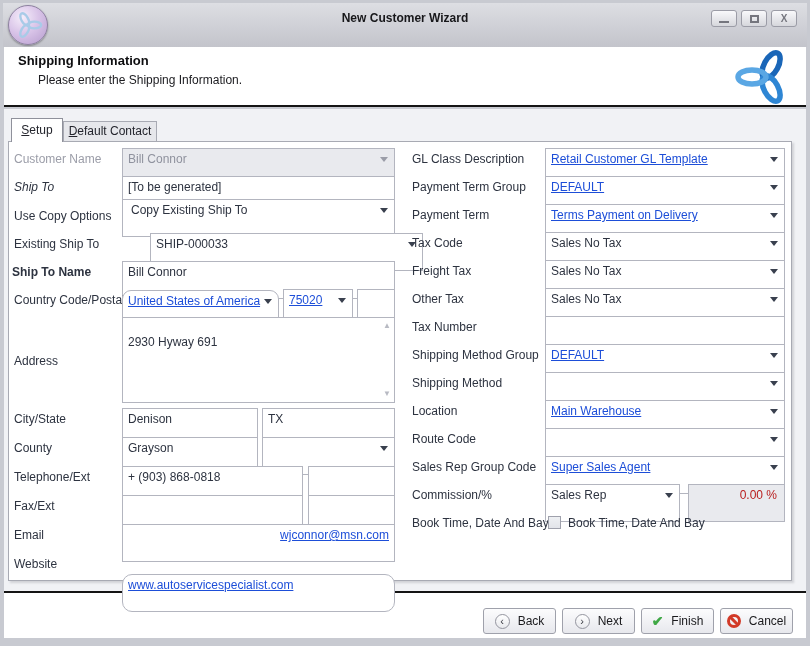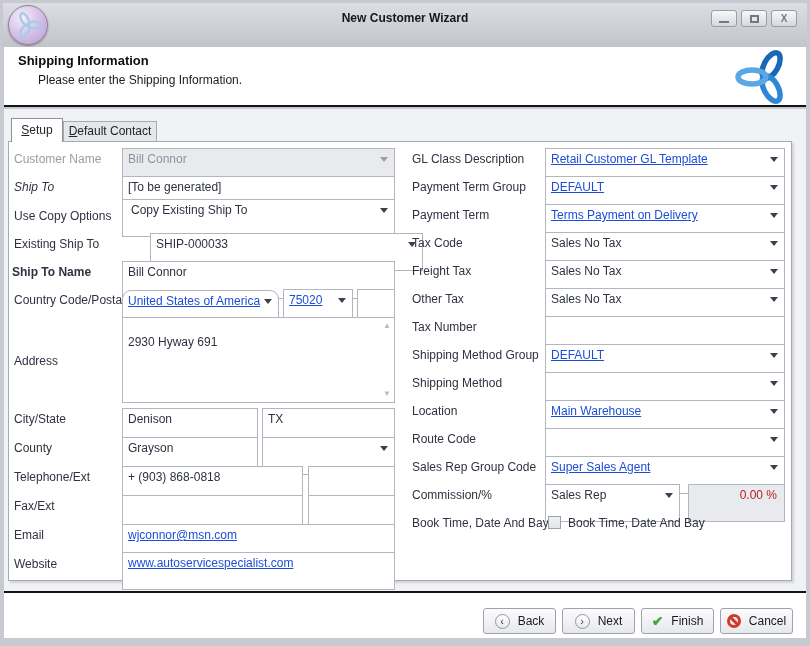--- a/index.html
+++ b/index.html
@@ -188,26 +188,26 @@
 
   <div class="lbl" style="left:14px;top:495px;">Fax/Ext</div>
   <div class="fld" style="left:122px;top:495px;width:181px;">
     <span></span>
   </div>
   <div class="fld" style="left:308px;top:495px;width:87px;">
     <span></span>
   </div>
 
   <div class="lbl" style="left:14px;top:524px;">Email</div>
-  <div class="fld" style="left:122px;top:524px;width:273px;">
+  <div class="fld" style="left:122px;top:524px;width:273px;text-align:right;">
     <span class="link">wjconnor@msn.com</span>
   </div>
 
   <div class="lbl" style="left:14px;top:553px;">Website</div>
-  <div class="fld" style="left:122px;top:552px;width:273px;">
+  <div class="fld" style="left:122px;top:574px;width:273px;border-radius:10px;">
     <span class="link">www.autoservicespecialist.com</span>
   </div>
 
   <div class="lbl" style="left:412px;top:148px;">GL Class Description</div>
   <div class="fld combo" style="left:545px;top:148px;width:240px;">
     <span class="link">Retail Customer GL Template</span>
     <span class="arrow"></span>
   </div>
 
   <div class="lbl" style="left:412px;top:176px;">Payment Term Group</div>

